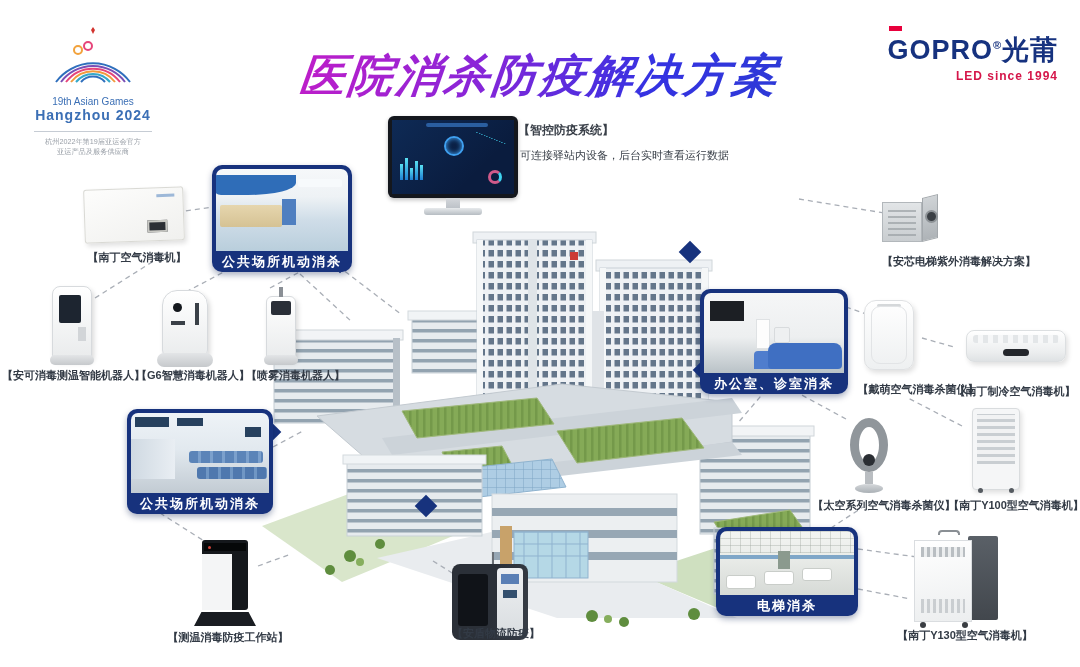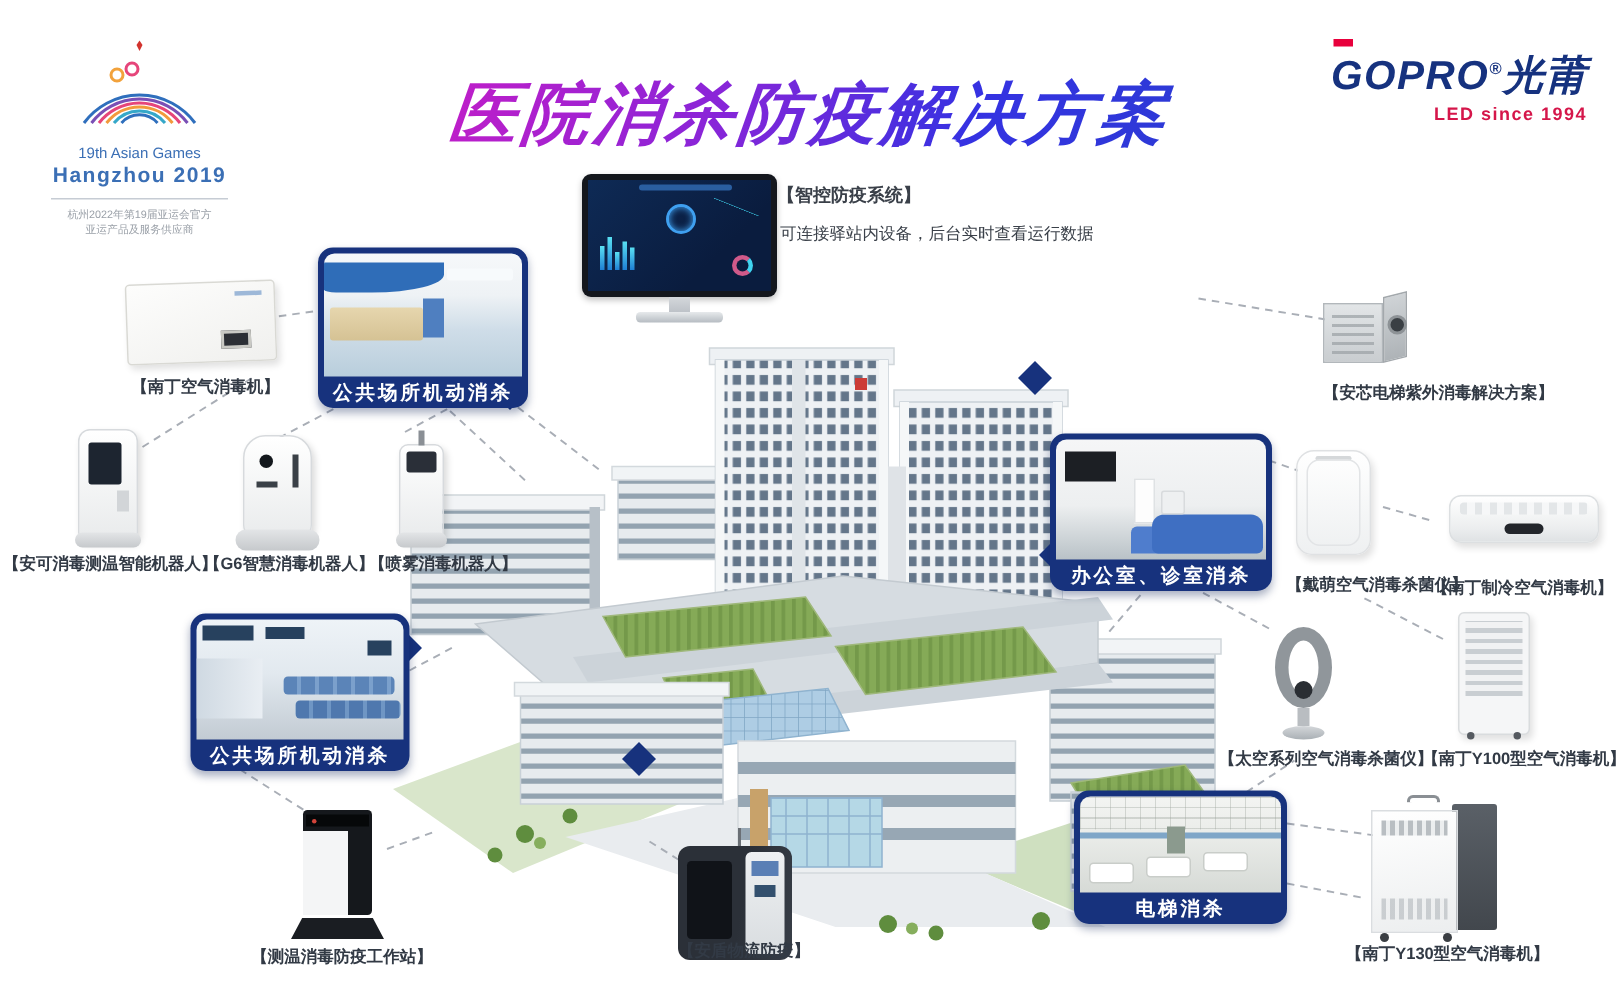--- a/index.html
+++ b/index.html
@@ -14,21 +14,21 @@
   .asiad-note { font-size:8px; color:#9aa0a8; line-height:1.35; transform:scale(.9); }
 
   .title { position:absolute; left:270px; top:46px; width:540px; text-align:center;
            font-size:45px; font-weight:900; font-style:italic; letter-spacing:3px;
            background:linear-gradient(100deg,#c81dc6 0%,#8a25d8 38%,#3m32e2 70%,#2b3bd4 100%);
            background:linear-gradient(100deg,#c81dc6 0%,#8a25d8 38%,#3532e2 70%,#2b3bd4 100%);
            -webkit-background-clip:text; background-clip:text; color:transparent;
            transform:skewX(-6deg); white-space:nowrap; }
 
   .brand { position:absolute; right:22px; top:32px; text-align:right; }
-  .brand-row { position:relative; display:inline-block; font-weight:900; color:#16327f; font-size:27px; letter-spacing:1px;font-style:italic; }
+  .brand-row { position:relative; display:inline-block; font-weight:900; color:#16327f; font-size:27px; letter-spacing:1px; }
   .brand-chip { position:absolute; left:2px; top:-6px; width:13px; height:5px; background:#e8003c; }
   .brand-reg { font-size:11px; vertical-align:super; }
   .brand-tag { font-size:12px; font-weight:bold; color:#d5164a; letter-spacing:1px; margin-top:1px; }
   .brand-stock { font-size:12px; font-weight:bold; color:#16327f; margin-top:3px; }
 
   
   .monitor { position:absolute; left:388px; top:116px; width:130px; }
   .mscreen { width:130px; height:82px; background:#14171d; border-radius:6px; padding:4px; box-shadow:0 2px 4px rgba(0,0,0,.25); }
   .minner { position:relative; width:100%; height:100%; background:linear-gradient(135deg,#0e2a55 0%,#0a1c3e 70%); overflow:hidden; }
   .mbar { position:absolute; bottom:14px; width:3px; background:linear-gradient(#59e0f2,#1f7fd4); }
@@ -155,21 +155,21 @@
         <path d="M23 58 A40 40 0 0 1 87 58" stroke="#7a4fb5"></path>
         <path d="M28 58 A34 34 0 0 1 82 58" stroke="#e6457a"></path>
         <path d="M33 58 A28 28 0 0 1 77 58" stroke="#f29a3c"></path>
         <path d="M38 58 A22 22 0 0 1 72 58" stroke="#35a8c9"></path>
         <path d="M43 58 A16 16 0 0 1 67 58" stroke="#2f6fbd"></path>
       </g>
       <circle cx="40" cy="26" r="4" fill="none" stroke="#f2a23c" stroke-width="2"></circle>
       <circle cx="50" cy="22" r="4" fill="none" stroke="#e6457a" stroke-width="2"></circle>
     </svg>
     <div class="asiad-line1">19th Asian Games</div>
-    <div class="asiad-line2">Hangzhou 2019</div>
+    <div class="asiad-line2">Hangzhou 2024</div>
     <div class="asiad-div"></div>
     <div class="asiad-note">
       <div>杭州2022年第19届亚运会官方</div>
       <div>亚运产品及服务供应商</div>
     </div>
   </div>
 
   <div class="title">医院消杀防疫解决方案</div>
 
   <div class="brand">

